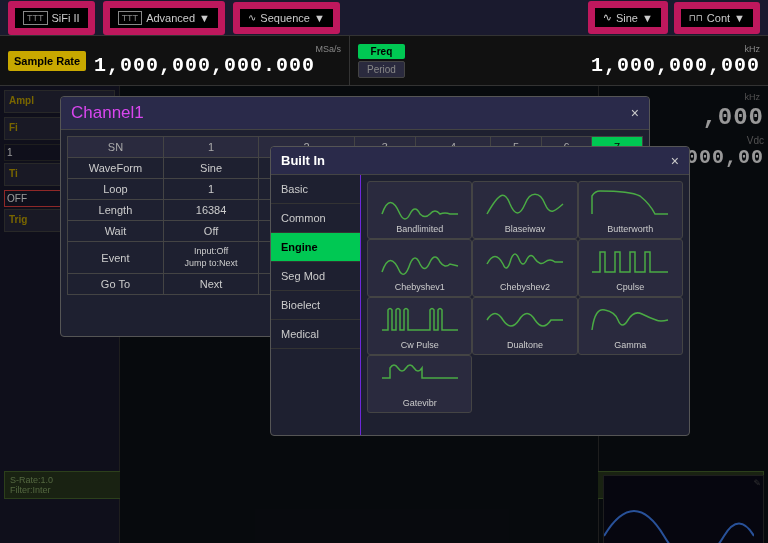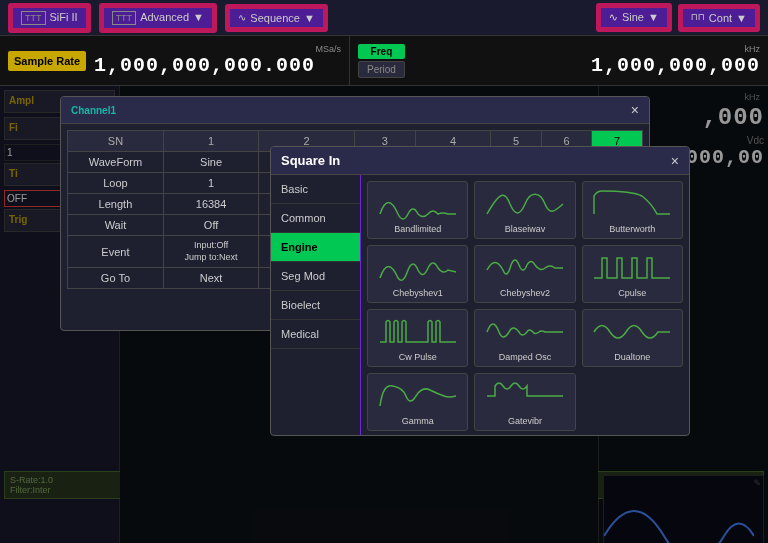--- a/index.html
+++ b/index.html
@@ -7,28 +7,28 @@
       width: 768px;
       height: 543px;
       background: #1a1a2e;
       font-family: Arial, sans-serif;
       font-size: 12px;
       color: #ccc;
       overflow: hidden;
       position: relative;
     }
     .btn-tag {
-      background: #4c1d95;
-      border: 5px solid #be185d;
+      background: #000000;
+      border: 7px solid #be185d;
       color: #ccc;
       padding: 3px 8px;
       border-radius: 3px;
       font-size: 11px;
       display: flex;
-      align-items: flex-start;
+      align-items: center;
       gap: 4px;
       cursor: pointer;
     }
 
     
     .main-area {
       display: flex;
       height: calc(543px - 36px - 44px);
     }
 
@@ -68,23 +68,23 @@
     .modal-channel-header {
       background: #2a2a4a;
       padding: 6px 10px;
       display: flex;
       justify-content: space-between;
       align-items: center;
       border-bottom: 1px solid #444;
       border-radius: 4px 4px 0 0;
     }
     .modal-channel-header-title {
-      color: #14b8a6;
-      font-size: 10px;
-      font-weight: bold;
+      color: #d946ef;
+      font-size: 17px;
+      font-weight: normal;
     }
     .close-btn {
       color: #ccc;
       cursor: pointer;
       font-size: 14px;
       background: none;
       border: none;
       line-height: 1;
     }
     .modal-channel-body {
@@ -176,21 +176,20 @@
       background: #00c853;
       color: #000;
       font-weight: bold;
     }
     .builtin-content {
       flex: 1;
       overflow-y: auto;
       padding: 6px;
       display: grid;
       grid-template-columns: repeat(3, 1fr);
-      gap: 6px;
       align-content: start;
     }
     .waveform-card {
       background: #2a2a3e;
       border: 1px solid #444;
       border-radius: 3px;
       padding: 4px;
       display: flex;
       flex-direction: column;
       align-items: center;
@@ -450,21 +449,21 @@
         <button class="action-btn">
           <span>⊡</span>
           <span>Clear</span>
         </button>
       </div>
     </div>
   </div>
 
   <div class="modal-builtin">
     <div class="modal-builtin-header">
-      <span class="modal-builtin-title">Square In</span>
+      <span class="modal-builtin-title">Built In</span>
       <button class="close-btn">×</button>
     </div>
     <div class="builtin-body">
 
       <div class="builtin-sidebar">
         <div class="builtin-sidebar-item">Basic</div>
         <div class="builtin-sidebar-item">Common</div>
         <div class="builtin-sidebar-item active">Engine</div>
         <div class="builtin-sidebar-item">Seg Mod</div>
         <div class="builtin-sidebar-item">Bioelect</div>
@@ -516,26 +515,20 @@
           <span class="waveform-name">Cpulse</span>
         </div>
 
         <div class="waveform-card">
           <svg class="waveform-preview" viewBox="0 0 80 35">
             <path d="M2 28 L8 28 L8 8 Q10 5 12 8 L12 28 L16 28 L16 8 Q18 5 20 8 L20 28 L24 28 L24 8 Q26 5 28 8 L28 28 L50 28 L50 8 Q52 5 54 8 L54 28 L58 28 L58 8 Q60 5 62 8 L62 28 L78 28" stroke="#4aaa44" stroke-width="1.5" fill="none"></path>
           </svg>
           <span class="waveform-name">Cw Pulse</span>
         </div>
 
-        <div class="waveform-card">
-          <svg class="waveform-preview" viewBox="0 0 80 35">
-            <path d="M2 18 Q8 2 14 18 Q18 28 24 18 Q28 10 34 18 Q37 24 42 18 Q44 14 48 18 Q50 21 54 18 Q56 16 60 18 L78 18" stroke="#4aaa44" stroke-width="1.5" fill="none"></path>
-          </svg>
-          <span class="waveform-name">Damped Osc</span>
-        </div>
 
         <div class="waveform-card">
           <svg class="waveform-preview" viewBox="0 0 80 35">
             <path d="M2 18 Q10 5 18 18 Q26 30 34 18 Q42 5 50 18 Q58 30 66 18 L78 18" stroke="#4aaa44" stroke-width="1.5" fill="none"></path>
           </svg>
           <span class="waveform-name">Dualtone</span>
         </div>
 
         <div class="waveform-card">
           <svg class="waveform-preview" viewBox="0 0 80 35">

